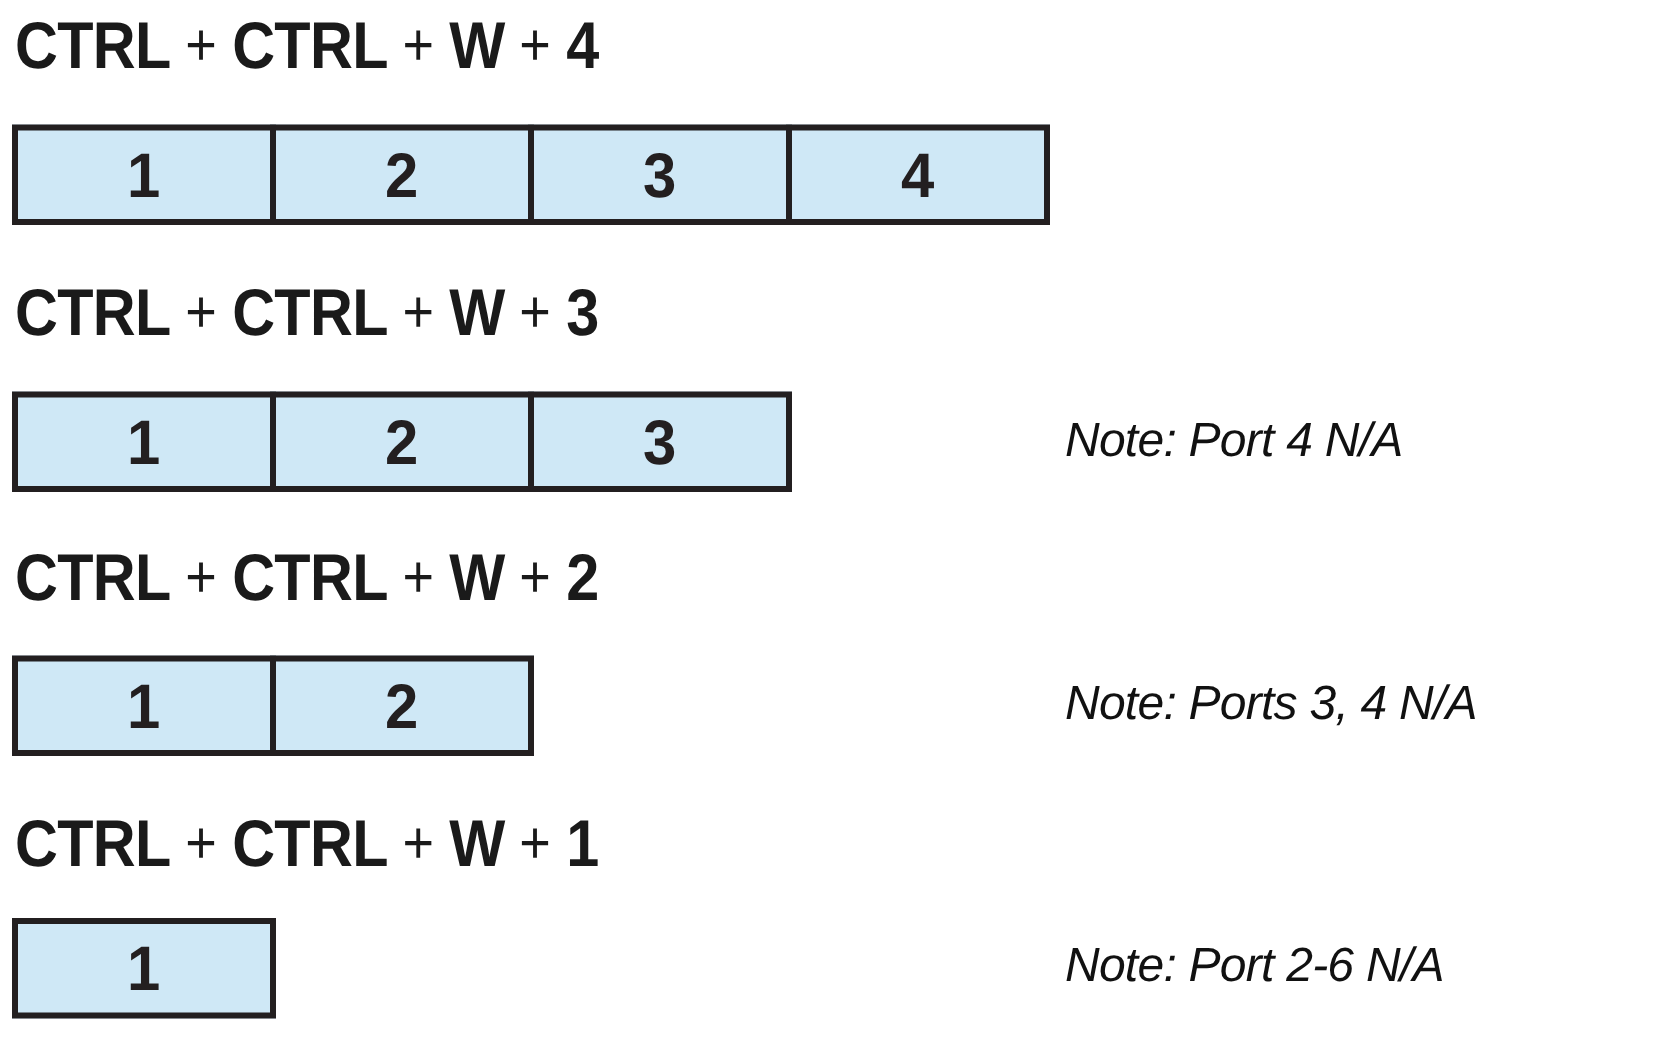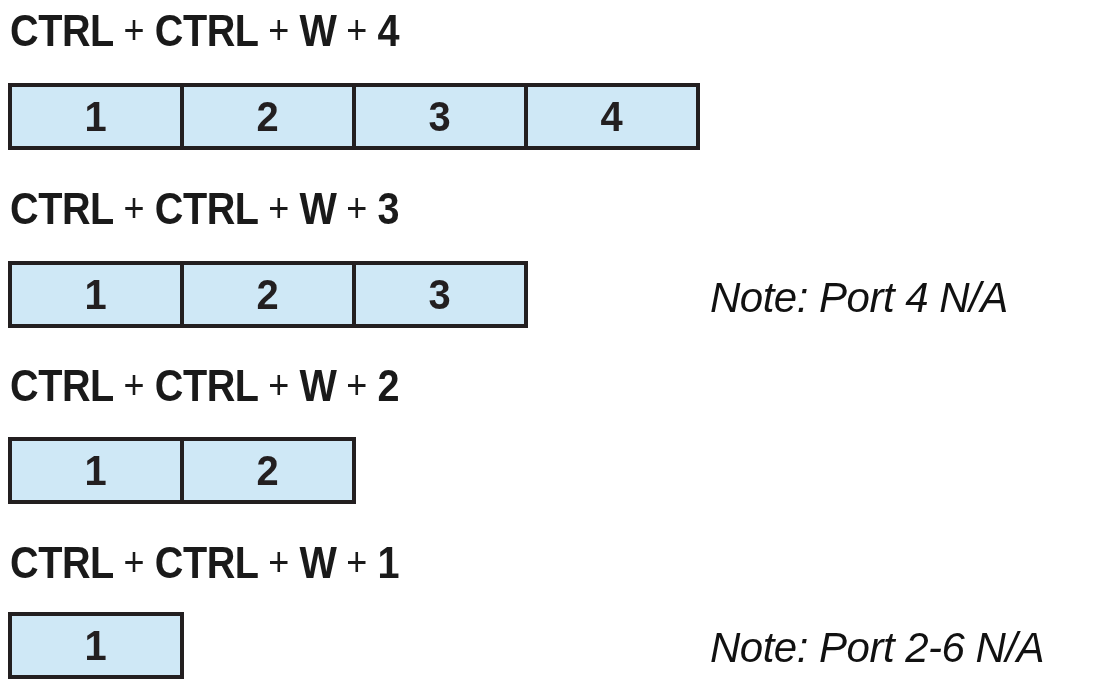--- a/index.html
+++ b/index.html
@@ -59,21 +59,21 @@
     font-weight: 900;
     line-height: 1;
     color: var(--cell-border, #231f20);
     transform: scaleX(0.95);
   }
   .note {
     position: absolute;
     left: 710px;
     margin: 0;
     font-style: italic;
-    font-size: 42px;
+    font-size: 32px;
     line-height: 1;
     font-weight: 400;
     letter-spacing: -0.5px;
     color: var(--note-text, #111111);
     white-space: nowrap;
   }
 </style>
 </head>
 <body>
 
@@ -117,20 +117,21 @@
     <span class="tok word">CTRL</span><span class="tok plus">+</span><span class="tok word">CTRL</span><span class="tok plus">+</span><span class="tok word">W</span><span class="tok plus">+</span><span class="tok word">2</span>
   </h2>
   <div class="port-row" style="top:437px">
     <div class="cell">
         <span class="port-num">1</span>
       </div>
     <div class="cell">
         <span class="port-num">2</span>
       </div>
   </div>
+  <p class="note" style="top:452px">Note: Ports 3, 4 N/A</p>
 
   <h2 class="shortcut" style="top:541px">
     <span class="tok word">CTRL</span><span class="tok plus">+</span><span class="tok word">CTRL</span><span class="tok plus">+</span><span class="tok word">W</span><span class="tok plus">+</span><span class="tok word">1</span>
   </h2>
   <div class="port-row" style="top:612px">
     <div class="cell">
         <span class="port-num">1</span>
       </div>
   </div>
   <p class="note" style="top:627px">Note: Port 2-6 N/A</p>

